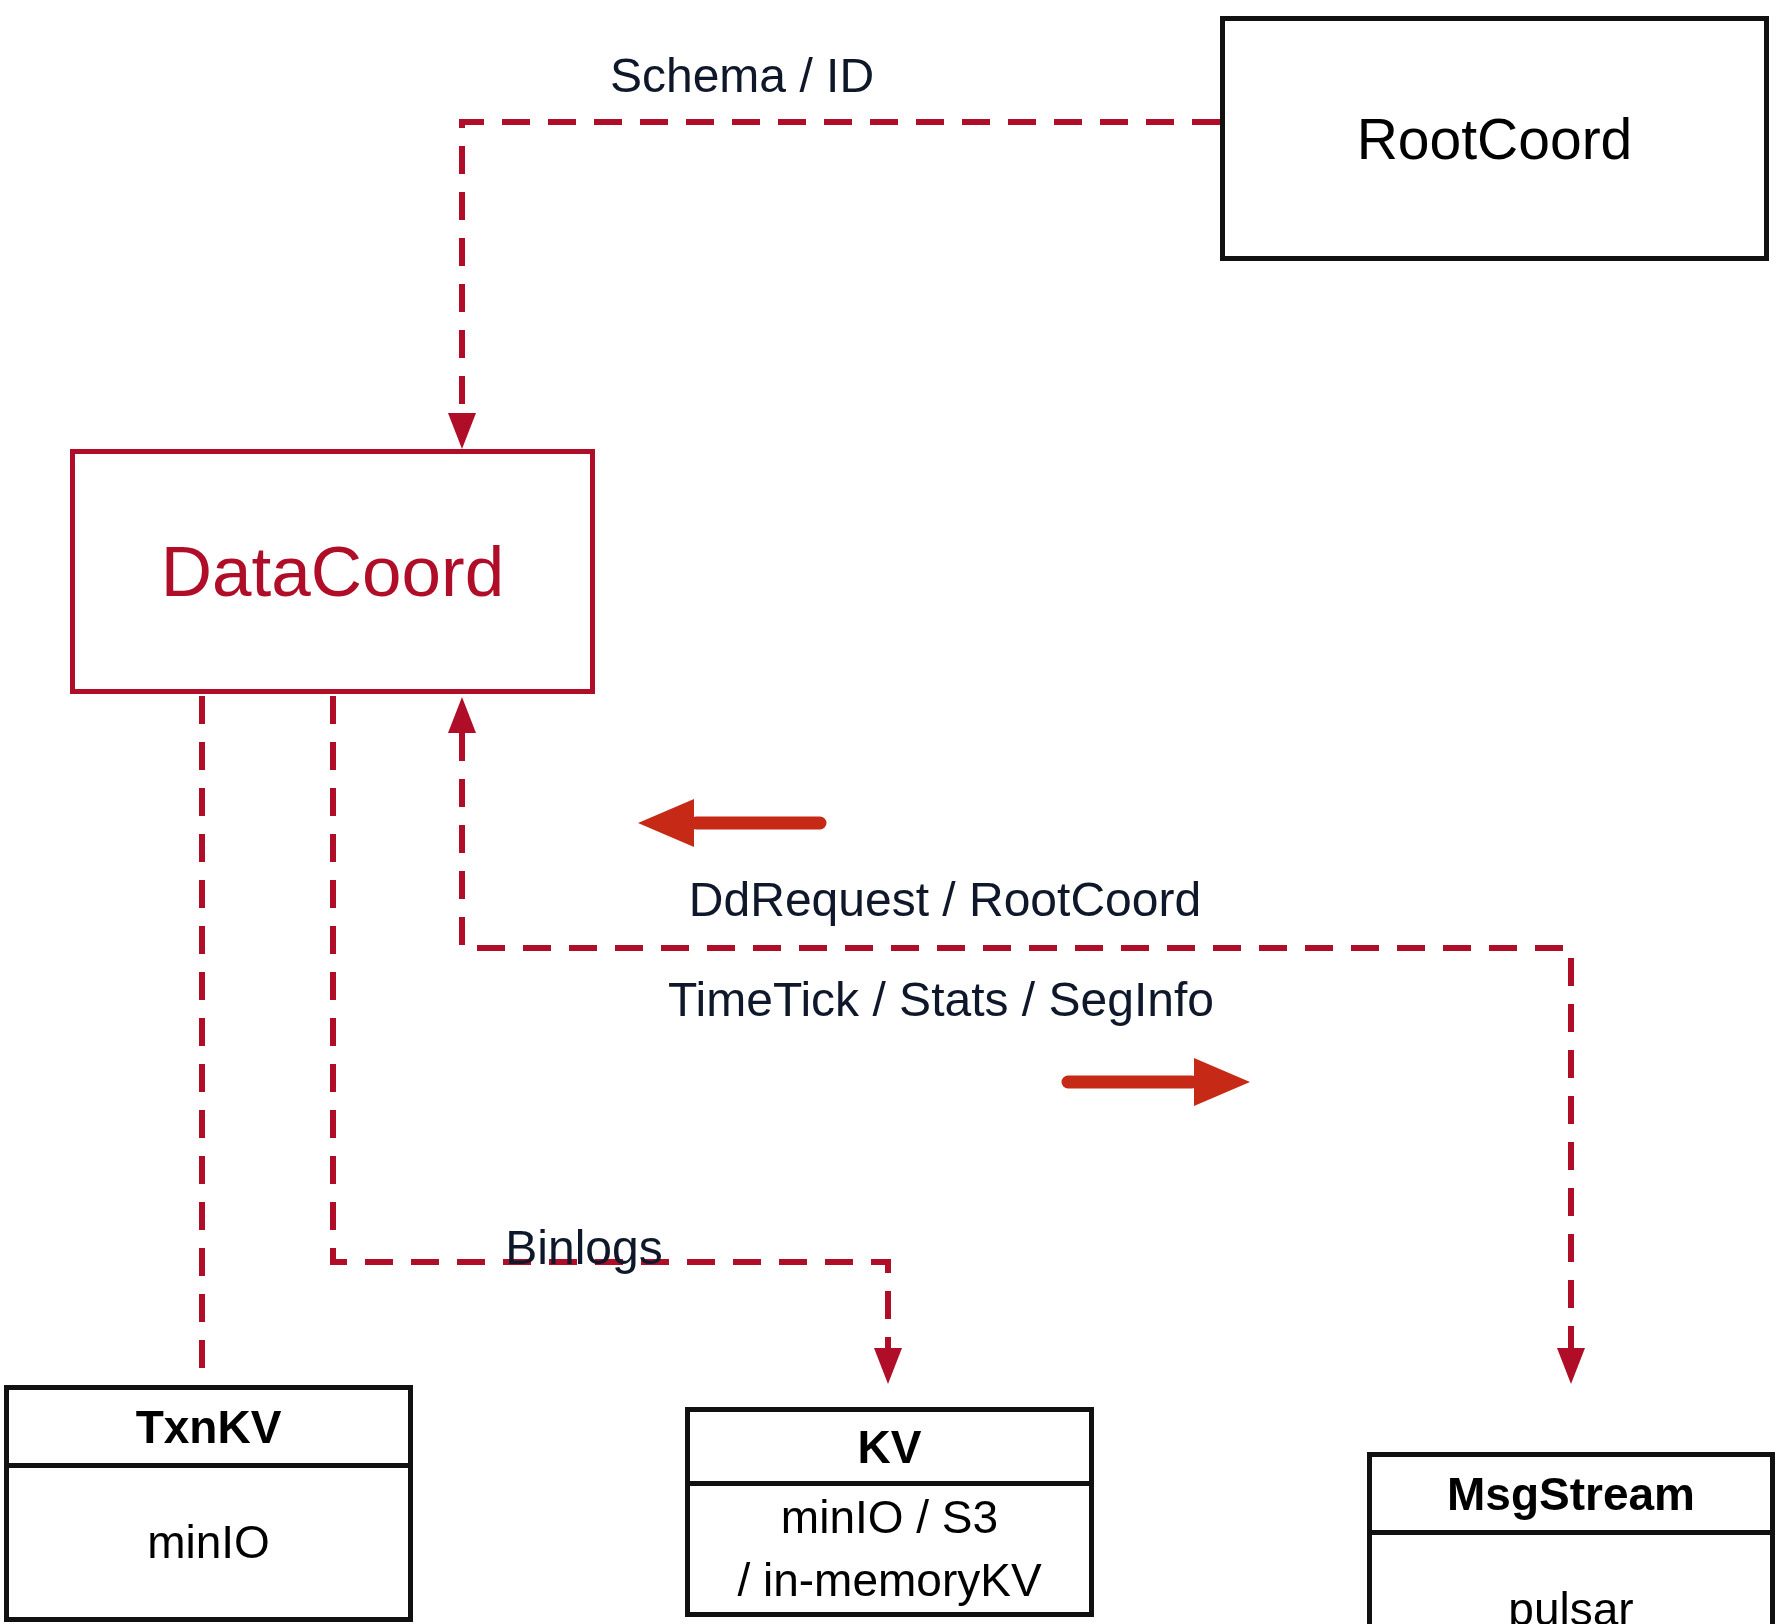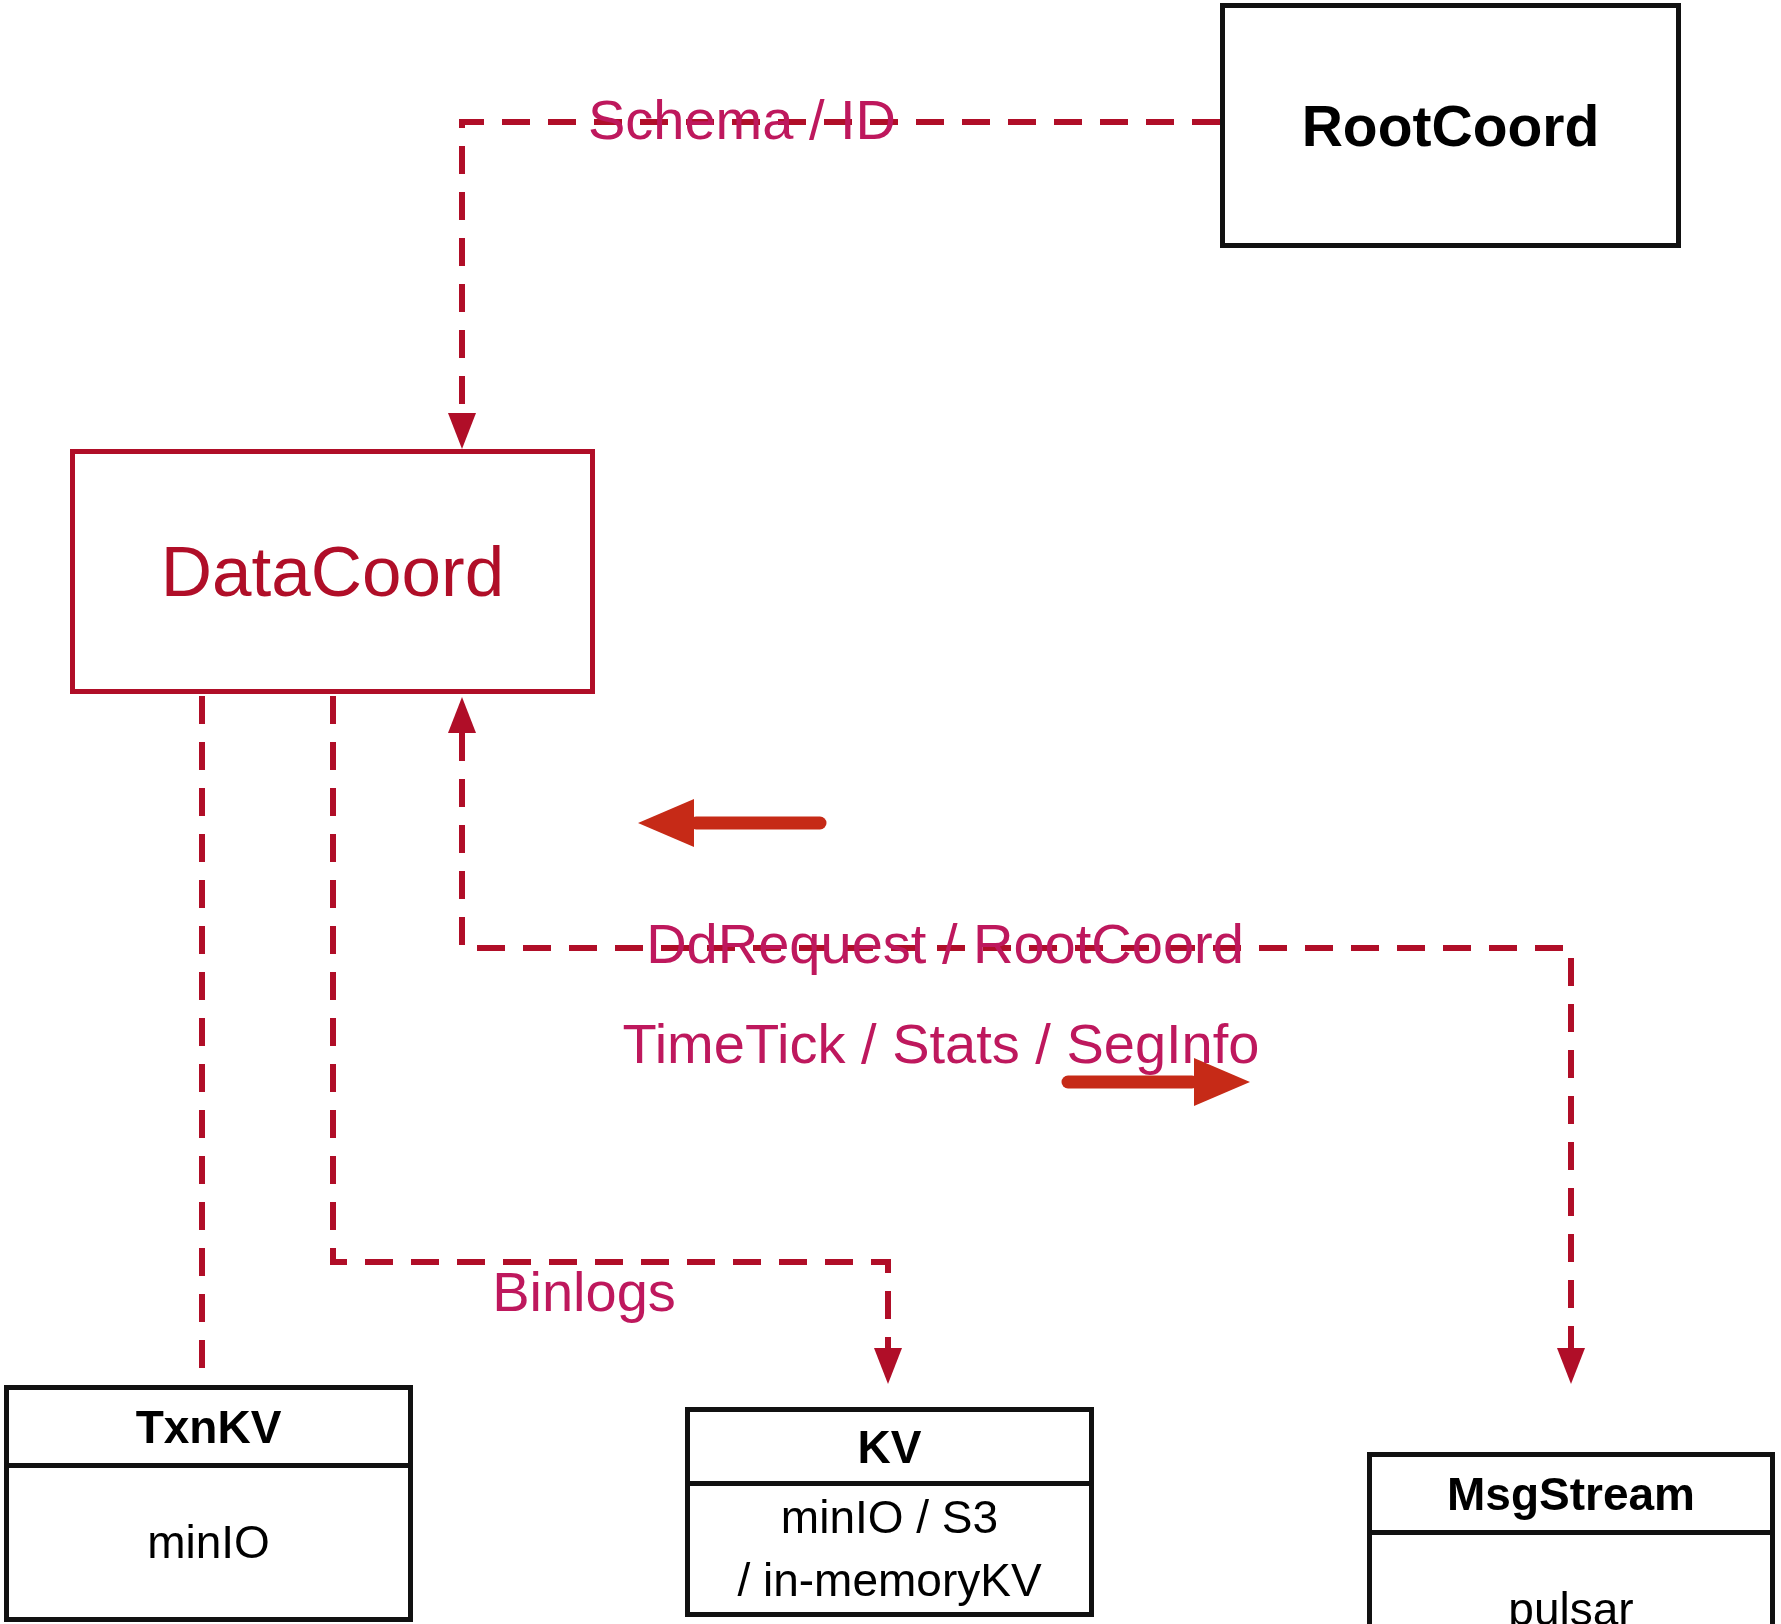--- a/index.html
+++ b/index.html
@@ -22,21 +22,21 @@
     background: #ffffff;
     display: flex;
     align-items: center;
     justify-content: center;
   }
   .plain-box {
     border: 5px solid #111111;
     color: #000000;
     font-size: 57px;
   }
-  #rootcoord-box { left: 1220px; top: 3px;   width: 461px; height: 245px; font-weight: bold; }
+  #rootcoord-box { left: 1220px; top: 16px;   width: 549px; height: 245px; }
   #datacoord-box {
     left: 70px;  top: 449px; width: 525px; height: 245px;
     border: 5px solid #b00e28;
     color: #b00e28;
     font-size: 71px;
   }
   .split-box {
     border: 5px solid #111111;
     flex-direction: column;
     align-items: stretch;
@@ -63,24 +63,23 @@
     align-items: center;
     justify-content: center;
     font-size: 46px;
     color: #000000;
     line-height: 63px;
   }
   .edge-label {
     position: absolute;
     transform: translateX(-50%);
     white-space: nowrap;
-    font-size: 56px;
+    font-size: 48px;
     line-height: 1;
-    color: #be185d;
-    margin-top: 40px;
+    color: #0f172a;
   }
   #schema-id-label  { left: 742px; top: 52px; }
   #ddrequest-label  { left: 945px; top: 876px; }
   #timetick-label   { left: 941px; top: 976px; }
   #binlogs-label    { left: 584px; top: 1224px; }
 </style>
 </head>
 <body>
 
 <div id="canvas">

